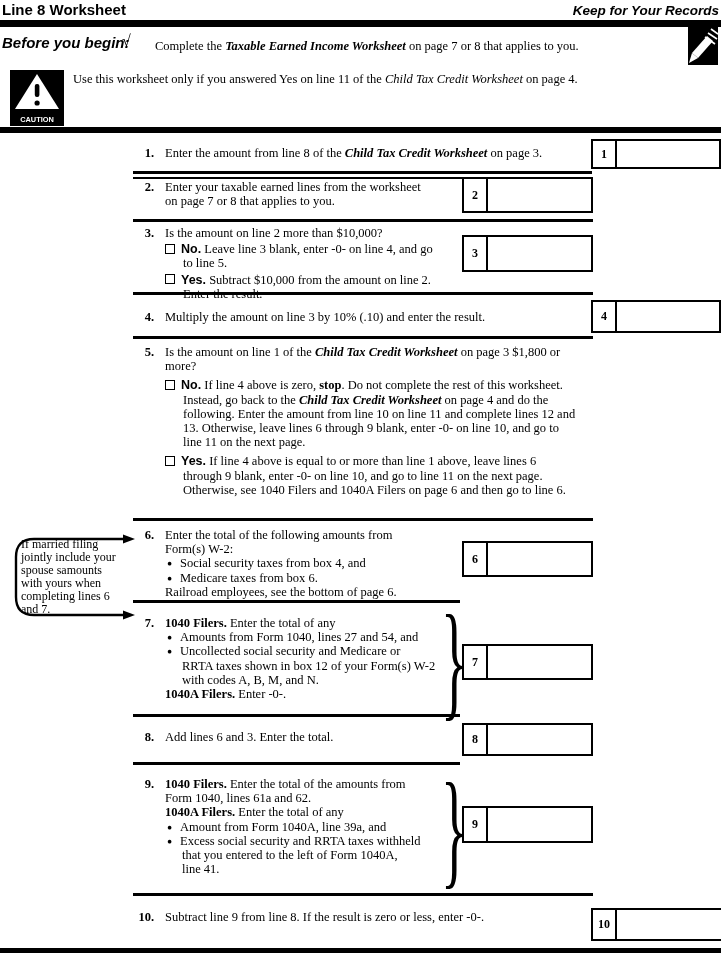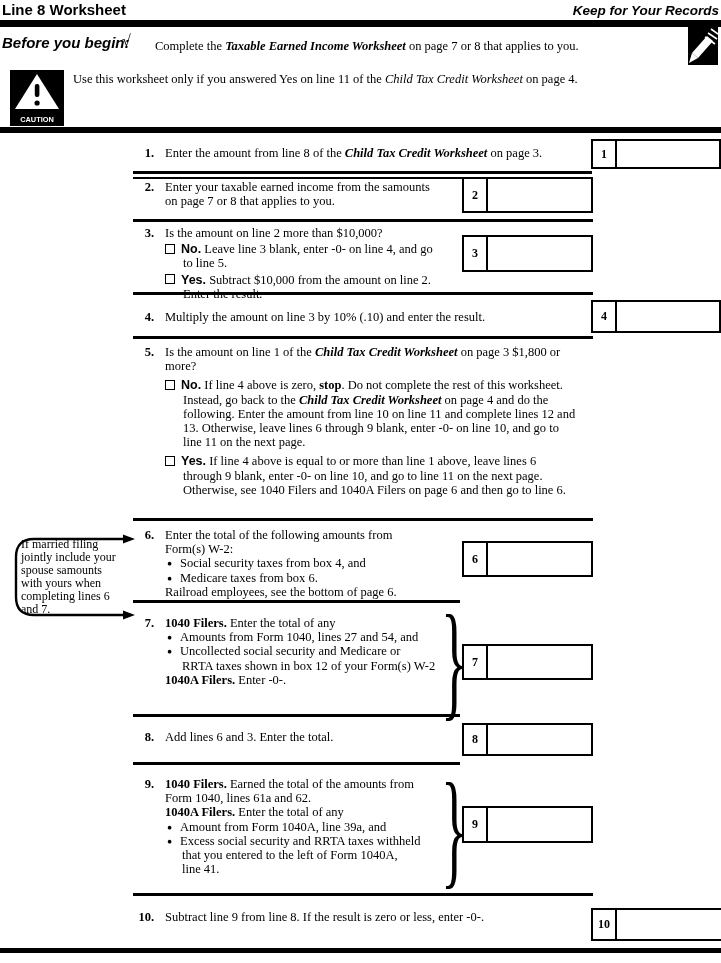--- a/index.html
+++ b/index.html
@@ -89,21 +89,21 @@
     <span class="abox-num">1</span>
     <span class="abox-field"></span>
   </div>
   <div class="hr" style="top:171px;left:133px;width:459px;"></div>
   <div class="hr-thin" style="top:177px;left:133px;width:459px;"></div>
 
   <div class="line-item" style="top:180px;">
     <span class="lnum">2.</span>
     <div class="rows">
         <div class="row p">
-          <span class="tx"><span>Enter your taxable earned income from the samounts</span></span>
+          <span class="tx"><span>Enter your taxable earned lines from the worksheet</span></span>
         </div>
         <div class="row p">
           <span class="tx"><span>on page 7 or 8 that applies to you.</span></span>
         </div>
       </div>
   </div>
   <div class="abox" style="left:462px;top:177px;width:131px;height:36px;">
     <span class="abox-num">2</span>
     <span class="abox-field"></span>
   </div>
@@ -242,20 +242,23 @@
           <span class="blt">●</span>
           <span class="tx"><span>Amounts from Form 1040, lines 27 and 54, and</span></span>
         </div>
         <div class="row bullet">
           <span class="blt">●</span>
           <span class="tx"><span>Uncollected social security and Medicare or</span></span>
         </div>
         <div class="row bcont">
           <span class="tx"><span>RRTA taxes shown in box 12 of your Form(s) W-2</span></span>
         </div>
+        <div class="row bcont">
+          <span class="tx"><span>with codes A, B, M, and N.</span></span>
+        </div>
         <div class="row pgap">
           <span class="tx"><span style="font-weight: bold;">1040A Filers.</span><span> Enter -0-.</span></span>
         </div>
       </div>
   </div>
   <div class="brace" style="left:441px;top:595px;">}</div>
   <div class="abox" style="left:462px;top:644px;width:131px;height:36px;">
     <span class="abox-num">7</span>
     <span class="abox-field"></span>
   </div>
@@ -272,21 +275,21 @@
   <div class="abox" style="left:462px;top:723px;width:131px;height:33px;">
     <span class="abox-num">8</span>
     <span class="abox-field"></span>
   </div>
   <div class="hr" style="top:762px;left:133px;width:327px;"></div>
 
   <div class="line-item" style="top:777px;">
     <span class="lnum">9.</span>
     <div class="rows">
         <div class="row p">
-          <span class="tx"><span style="font-weight: bold;">1040 Filers.</span><span> Earned the total of the amounts from</span></span>
+          <span class="tx"><span style="font-weight: bold;">1040 Filers.</span><span> Enter the total of the amounts from</span></span>
         </div>
         <div class="row p">
           <span class="tx"><span>Form 1040, lines 61a and 62.</span></span>
         </div>
         <div class="row pgap">
           <span class="tx"><span style="font-weight: bold;">1040A Filers.</span><span> Enter the total of any</span></span>
         </div>
         <div class="row bullet">
           <span class="blt">●</span>
           <span class="tx"><span>Amount from Form 1040A, line 39a, and</span></span>

